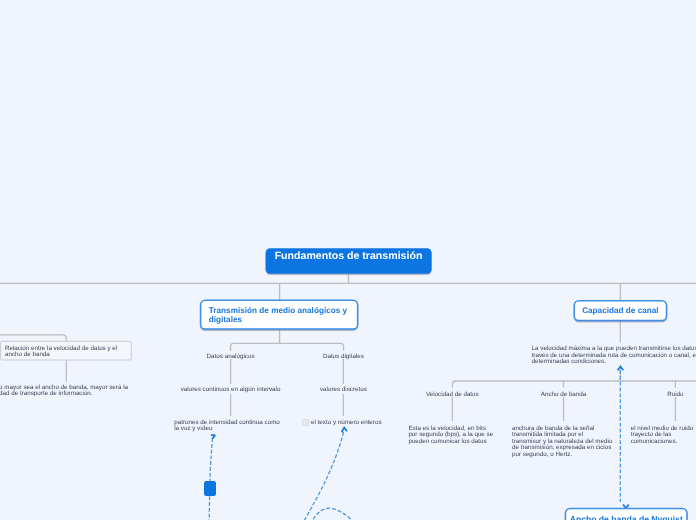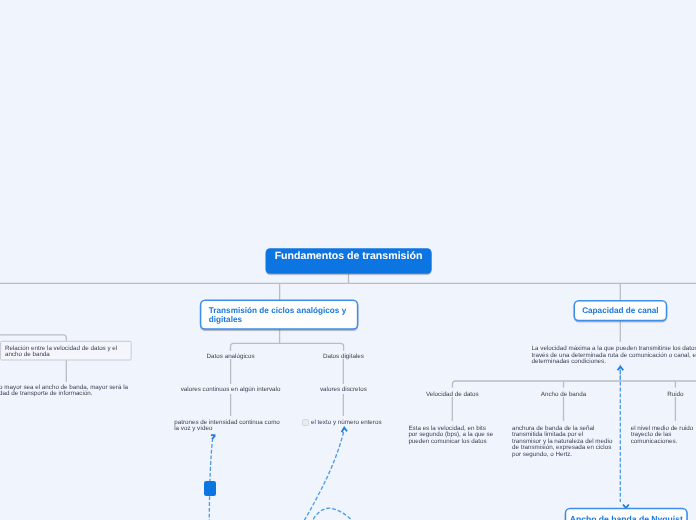--- a/index.html
+++ b/index.html
@@ -82,21 +82,21 @@
       <rect x="565.5" y="508.4" width="121.5" height="22" rx="4.6" fill="#ffffff" stroke="#3c8fe9" stroke-width="1.5"></rect>
     </g>
     <rect x="0.6" y="341.3" width="130.6" height="18.7" rx="1.2" fill="#f4f6fc" stroke="#c6cad5" stroke-width="1"></rect>
   </svg>
 
   <div class="node root-node" style="left:265.5px;top:248px;width:166px;height:16px;">
     <span>Fundamentos de transmisión</span>
   </div>
 
   <div class="node lvl1-node" style="left:200.8px;top:300.2px;width:157px;height:29px;">
-    <span>Transmisión de ciclos analógicos y digitales</span>
+    <span>Transmisión de medio analógicos y digitales</span>
   </div>
 
   <div class="node lvl1-node" style="left:574.4px;top:300.7px;width:92px;height:20px;justify-content:center;white-space:nowrap;padding:5px;">
     <span>Capacidad de canal</span>
   </div>
 
   <div class="txt ctr" style="left:150.6px;top:353.8px;width:160px;">Datos analógicos</div>
   <div class="txt ctr" style="left:263.4px;top:353.8px;width:160px;">Datos digitales</div>
 
   <div class="txt ctr" style="left:130.6px;top:386.5px;width:200px;">valores continuos en algún intervalo</div>

